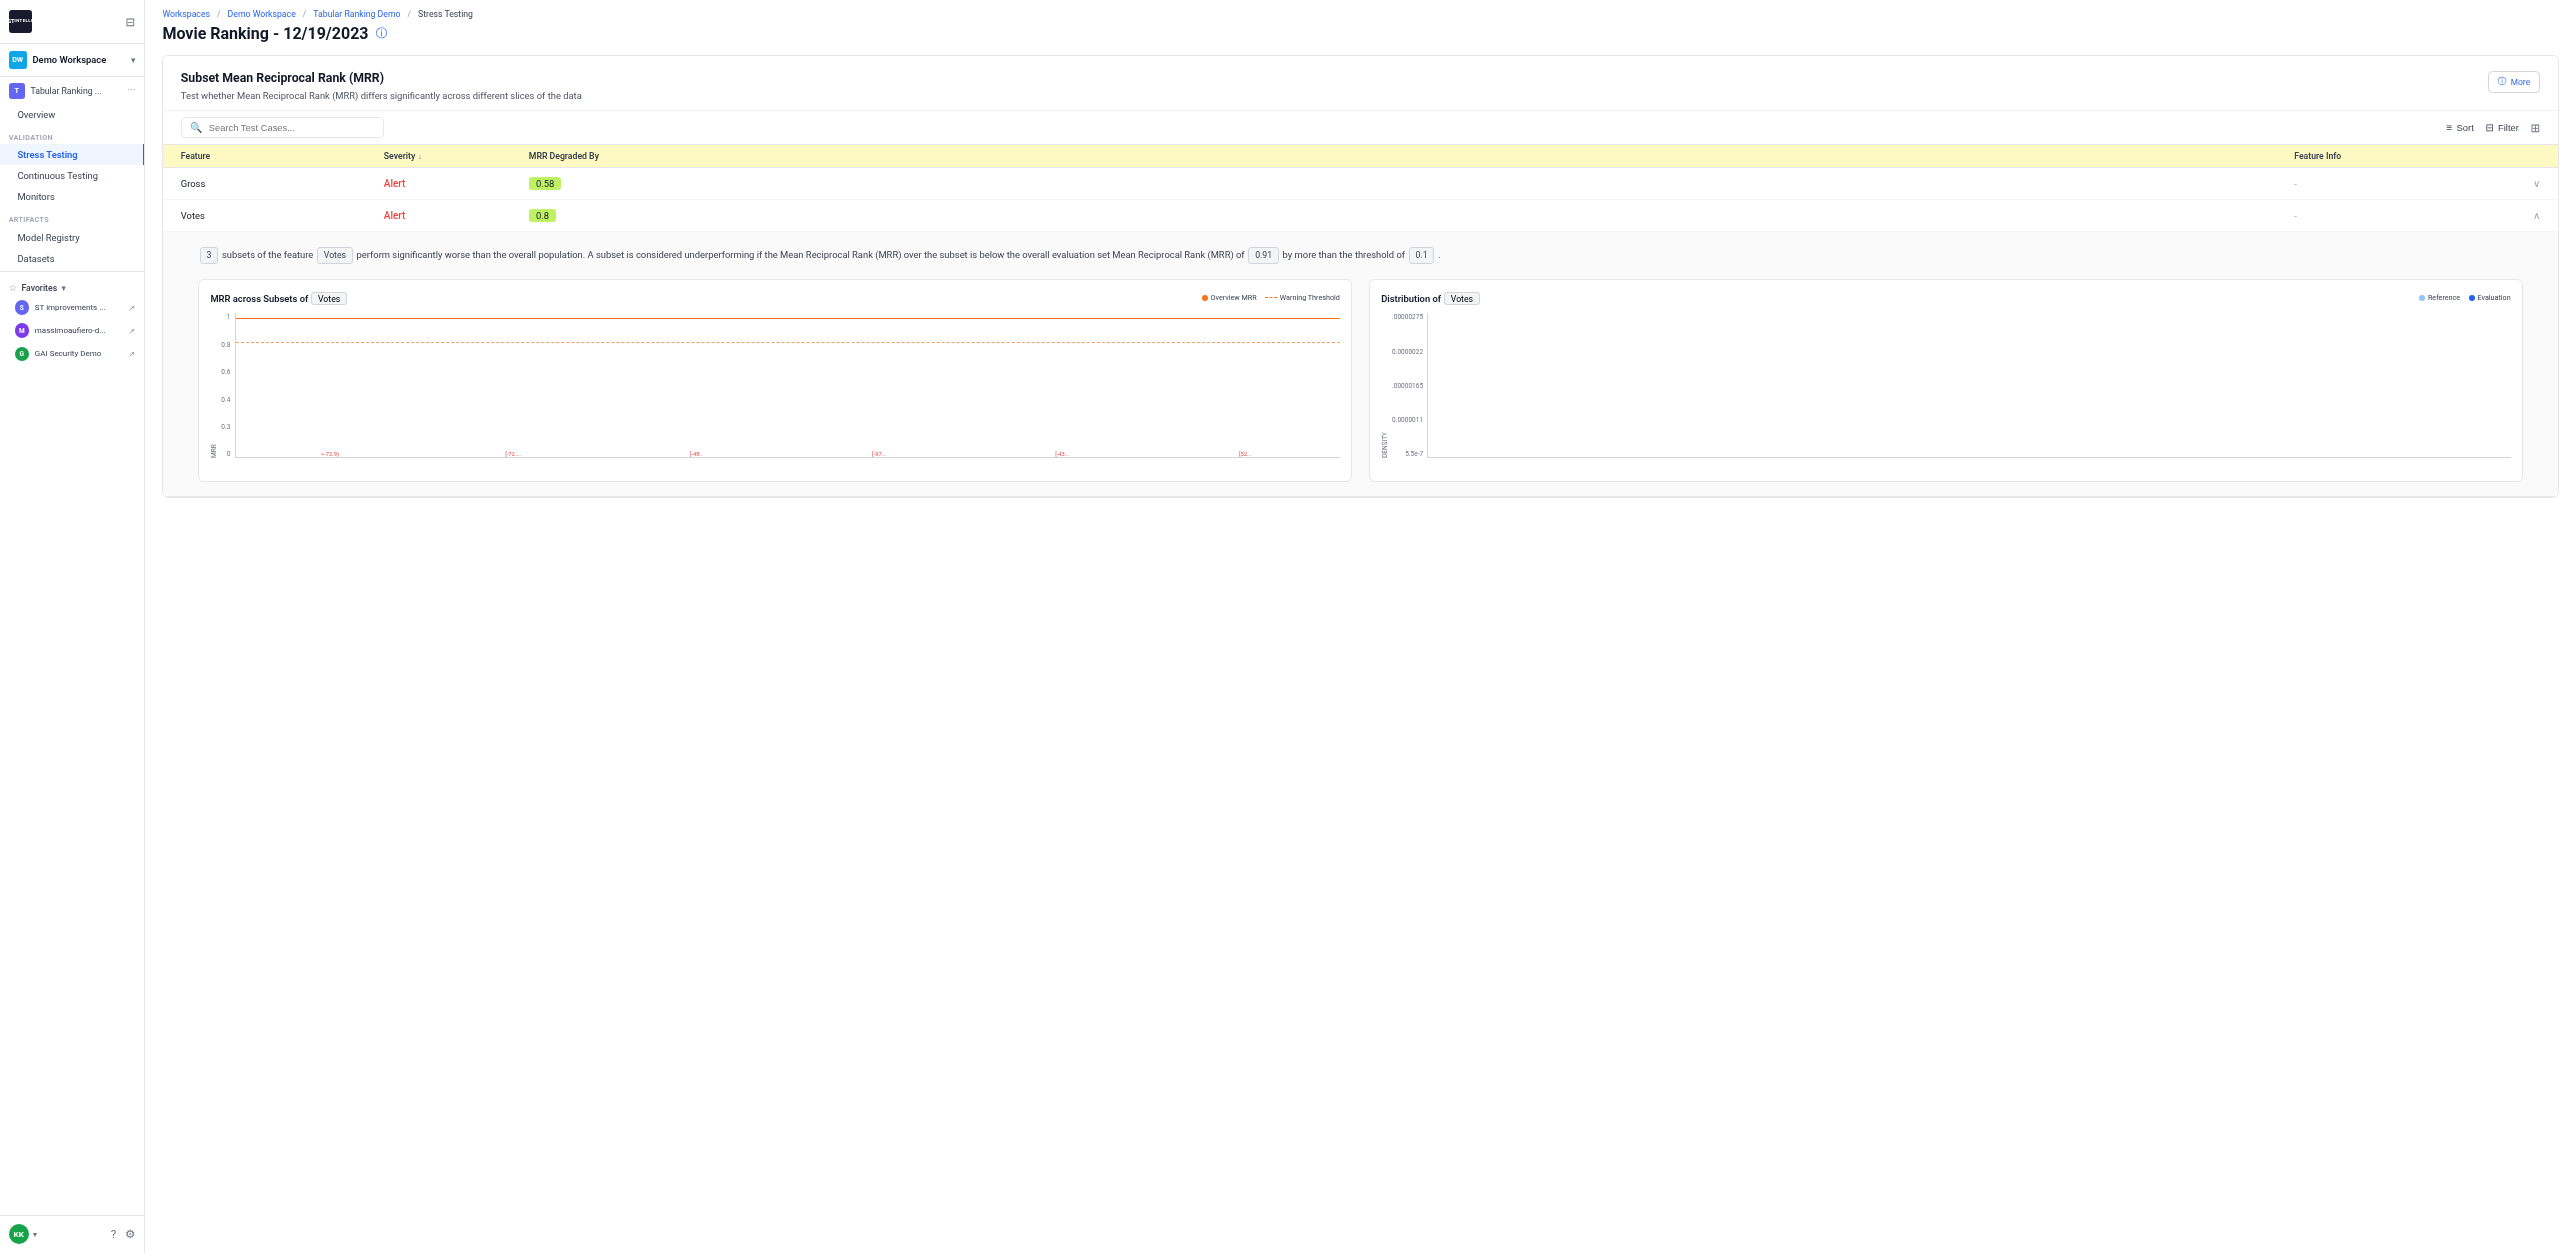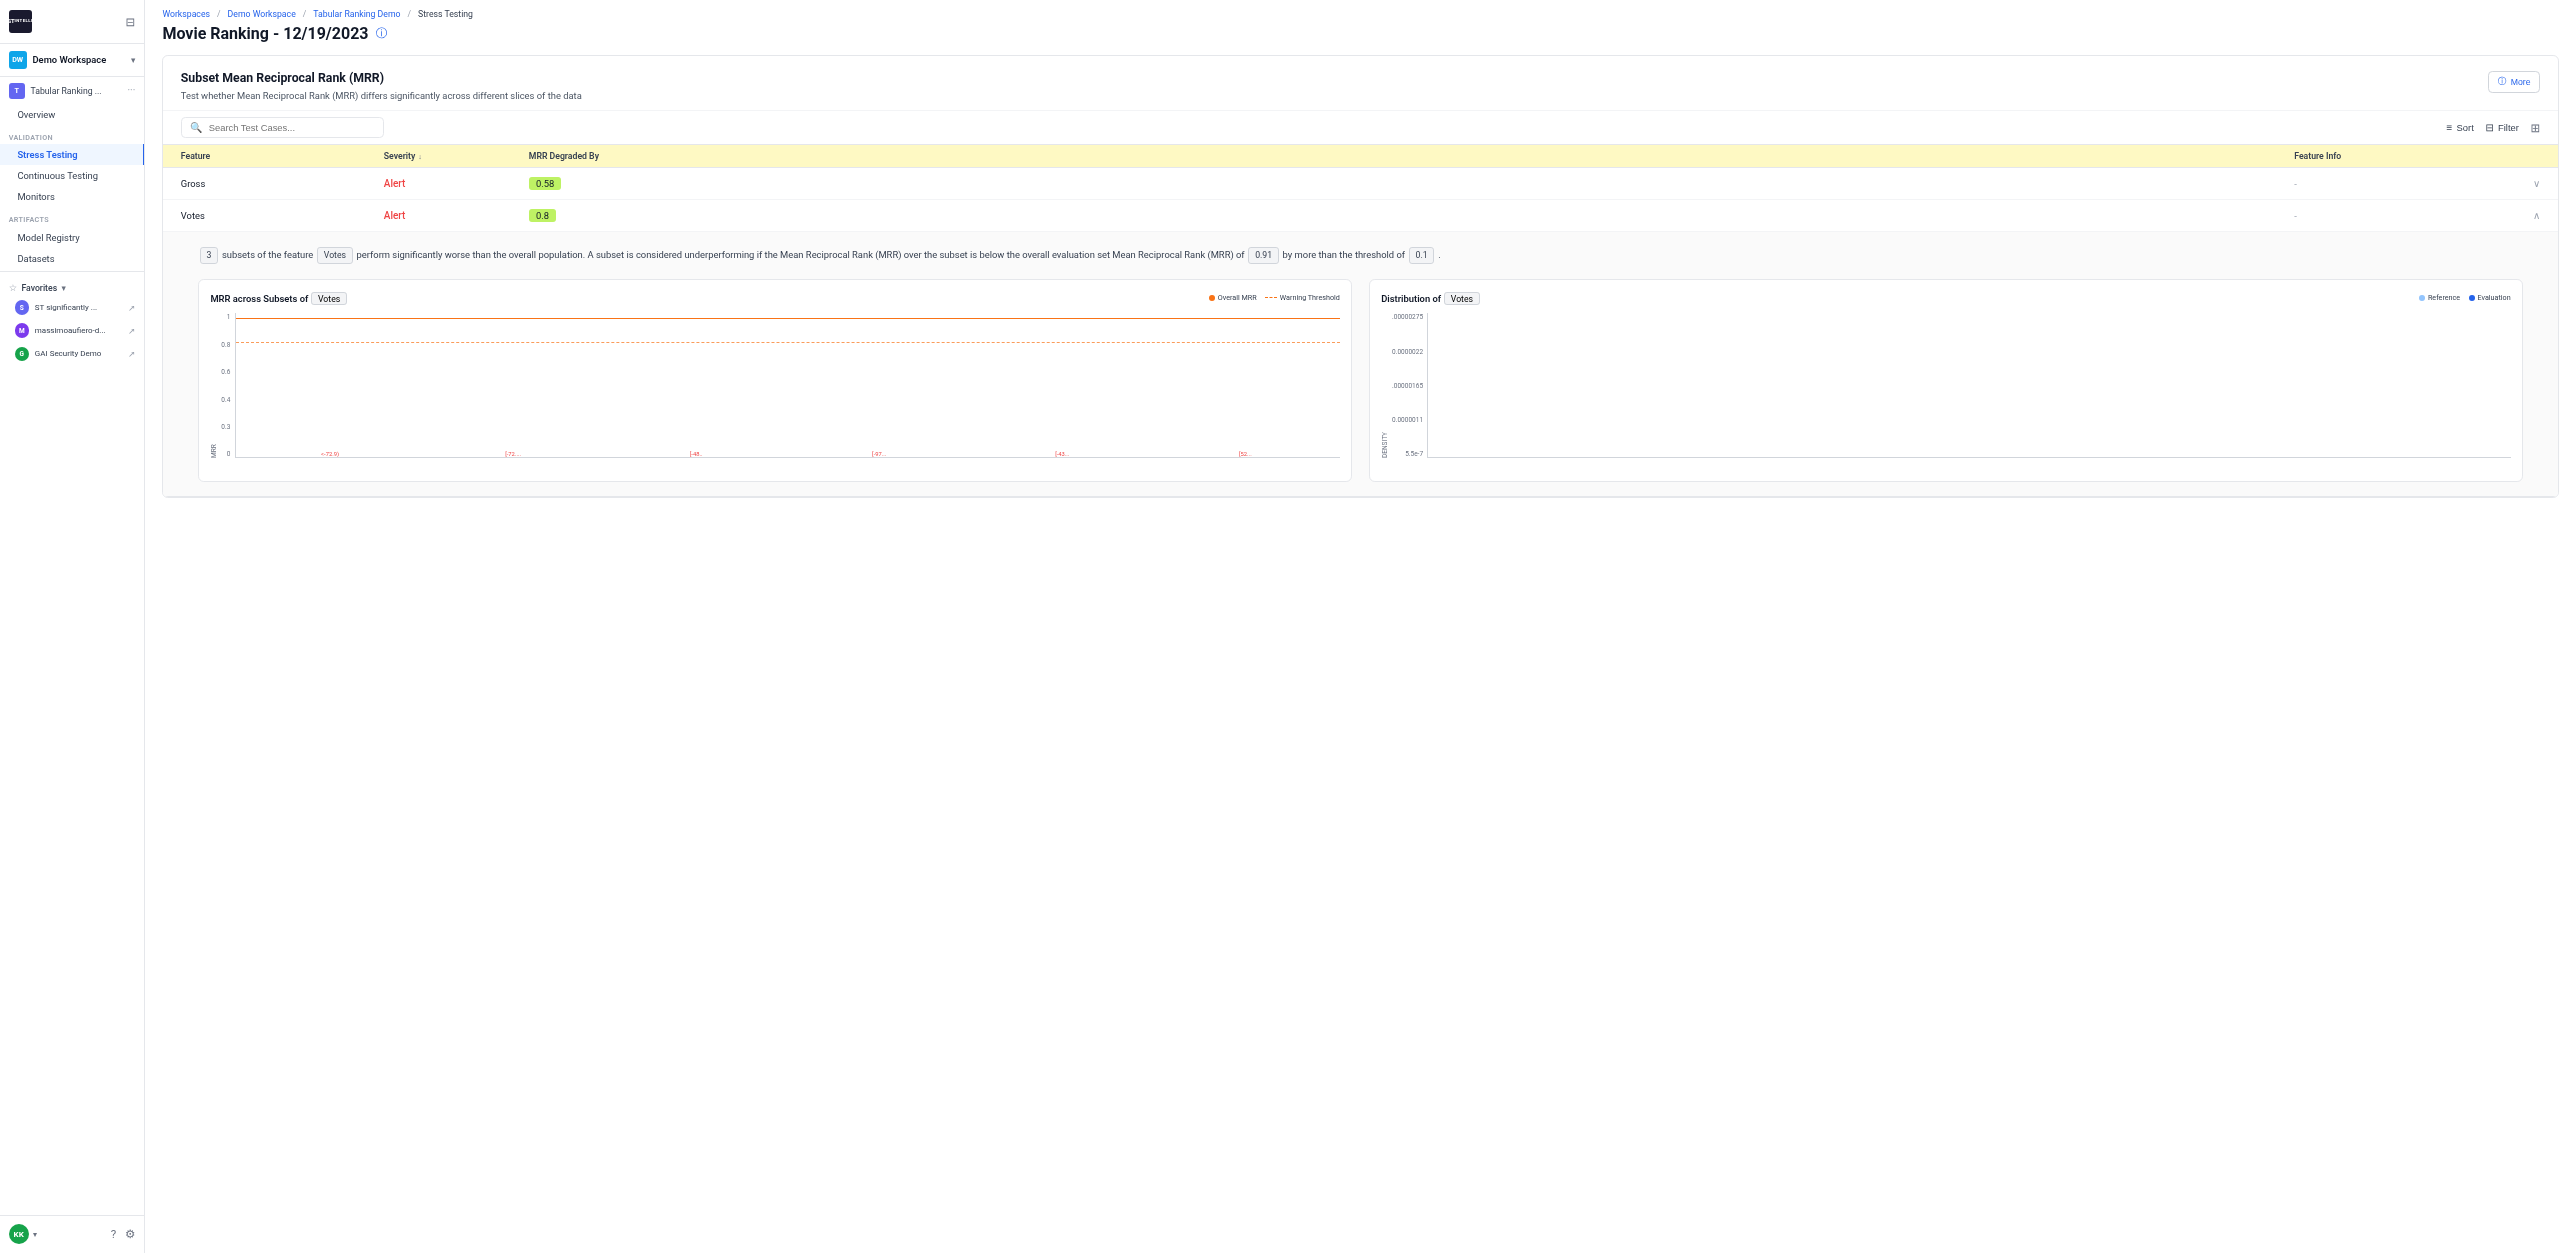--- a/index.html
+++ b/index.html
@@ -464,21 +464,21 @@
 
   <div class="favorites-section">
     <span class="star-icon">☆</span>
     <span class="favorites-label">Favorites</span>
     <span class="chevron-down">▾</span>
   </div>
 
   <div class="favorite-item">
     <div class="fav-left">
       <div class="fav-avatar" style="background:#6366f1;">S</div>
-      <span class="fav-name">ST significantly ...</span>
+      <span class="fav-name">ST improvements ...</span>
     </div>
     <span class="fav-link">↗</span>
   </div>
   <div class="favorite-item">
     <div class="fav-left">
       <div class="fav-avatar" style="background:#7c3aed;">M</div>
       <span class="fav-name">massimoaufiero-d...</span>
     </div>
     <span class="fav-link">↗</span>
   </div>
@@ -607,21 +607,21 @@
 
           <div class="chart-container">
             <div class="chart-title-row">
               <div>
                 <span class="chart-title">MRR across Subsets of</span>
                 <span class="chart-title-feature">Votes</span>
               </div>
               <div class="chart-legend">
                 <div class="legend-item">
                   <div class="legend-dot" style="background:#f97316;"></div>
-                  <span>Overall MRR</span>
+                  <span>Overview MRR</span>
                 </div>
                 <div class="legend-item">
                   <div class="legend-dashed"></div>
                   <span>Warning Threshold</span>
                 </div>
               </div>
             </div>
 
             <div class="bar-chart">
               <div class="y-label-rotated">MRR</div>

